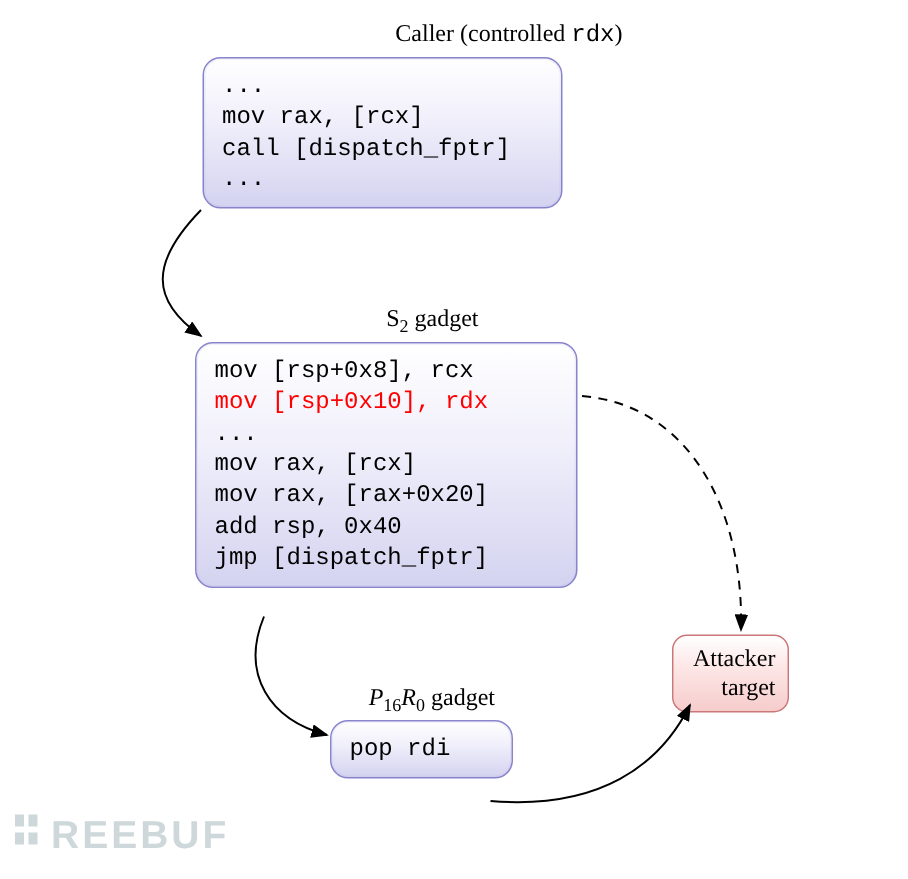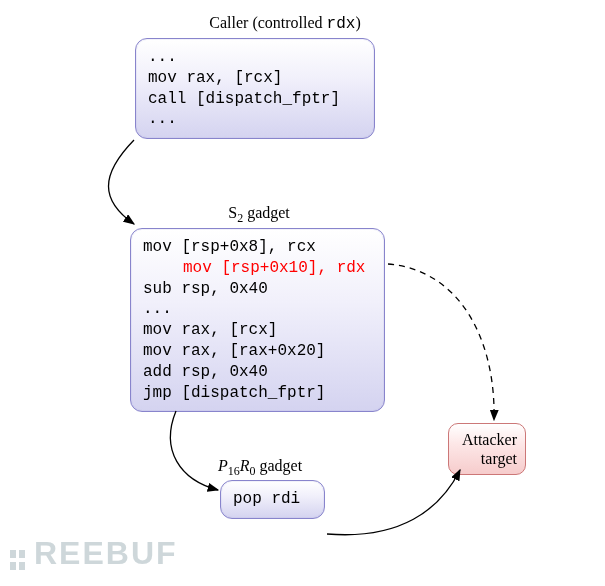--- a/index.html
+++ b/index.html
@@ -9,58 +9,58 @@
     background: #ffffff;
     font-family: Georgia, 'Times New Roman', serif;
     position: relative;
     overflow: hidden;
   }
   .mono { font-family: 'Courier New', Courier, monospace; }
   .label {
     position: absolute;
     font-size: 16px;
     color: #000;
-    text-align: center;
+    text-align: right;
   }
   .codebox {
     position: absolute;
     border: 1px solid #8884cc;
     border-radius: 12px;
     background: linear-gradient(to bottom, #ffffff 0%, #f1f0fb 40%, #d4d3f0 100%);
     padding: 8px 12px;
     font-family: 'Courier New', Courier, monospace;
     font-size: 16px;
     line-height: 1.3;
     color: #000;
     box-shadow: 0 0 0 1px rgba(170,170,220,0.15) inset;
   }
   .codebox .line { white-space: pre; }
-  .codebox .red { color: #ff0000; margin-left: 40px; }
+  .codebox .red { color: #ff0000; }
   .target-node {
     position: absolute;
     border: 1px solid #cc7777;
     border-radius: 10px;
     background: linear-gradient(to bottom, #ffffff 0%, #fde7e7 40%, #f6cccc 100%);
     padding: 6px 8px;
     font-size: 16px;
     text-align: right;
     color: #000;
     line-height: 1.2;
   }
   .watermark {
     position: absolute;
     left: 10px;
     bottom: 14px;
     font-family: Arial, Helvetica, sans-serif;
     font-weight: 900;
-    font-size: 32px;
+    font-size: 26px;
     letter-spacing: 2px;
     color: rgba(198, 208, 212, 0.85);
     display: flex;
-    align-items: flex-end;
+    align-items: flex-start;
     gap: 4px;
     margin-top: 48px;
   }
   .watermark svg { display: block; }
   svg.arrows {
     position: absolute;
     left: 0; top: 0;
     width: 605px; height: 586px;
     pointer-events: none;
   }
@@ -80,33 +80,32 @@
   <div class="line">...</div>
 </div>
 
 <div class="label" style="left:199px; top:204px; width:120px;">
   <span>S</span><span class="sub">2</span><span> gadget</span>
 </div>
 
 <div class="codebox" style="left:130px; top:228px; width:255px;">
   <div class="line">mov [rsp+0x8], rcx</div>
   <div class="line red">mov [rsp+0x10], rdx</div>
-  <div class="line">sub rsp, 0x40</div>
   <div class="line">...</div>
   <div class="line">mov rax, [rcx]</div>
   <div class="line">mov rax, [rax+0x20]</div>
   <div class="line">add rsp, 0x40</div>
   <div class="line">jmp [dispatch_fptr]</div>
 </div>
 
 <div class="label" style="left:190px; top:457px; width:140px;">
   <span style="font-style:italic;">P</span><span class="sub">16</span><span style="font-style:italic;">R</span><span class="sub">0</span><span> gadget</span>
 </div>
 
-<div class="codebox" style="left:220px; top:480px; width:105px;">
+<div class="codebox" style="left:220px; top:480px; width:122px;">
   <div class="line">pop rdi</div>
 </div>
 
 <div class="target-node" style="left:448px; top:423px; width:78px;">
   <div>Attacker</div>
   <div>target</div>
 </div>
 
 <svg class="arrows">
   <defs>

